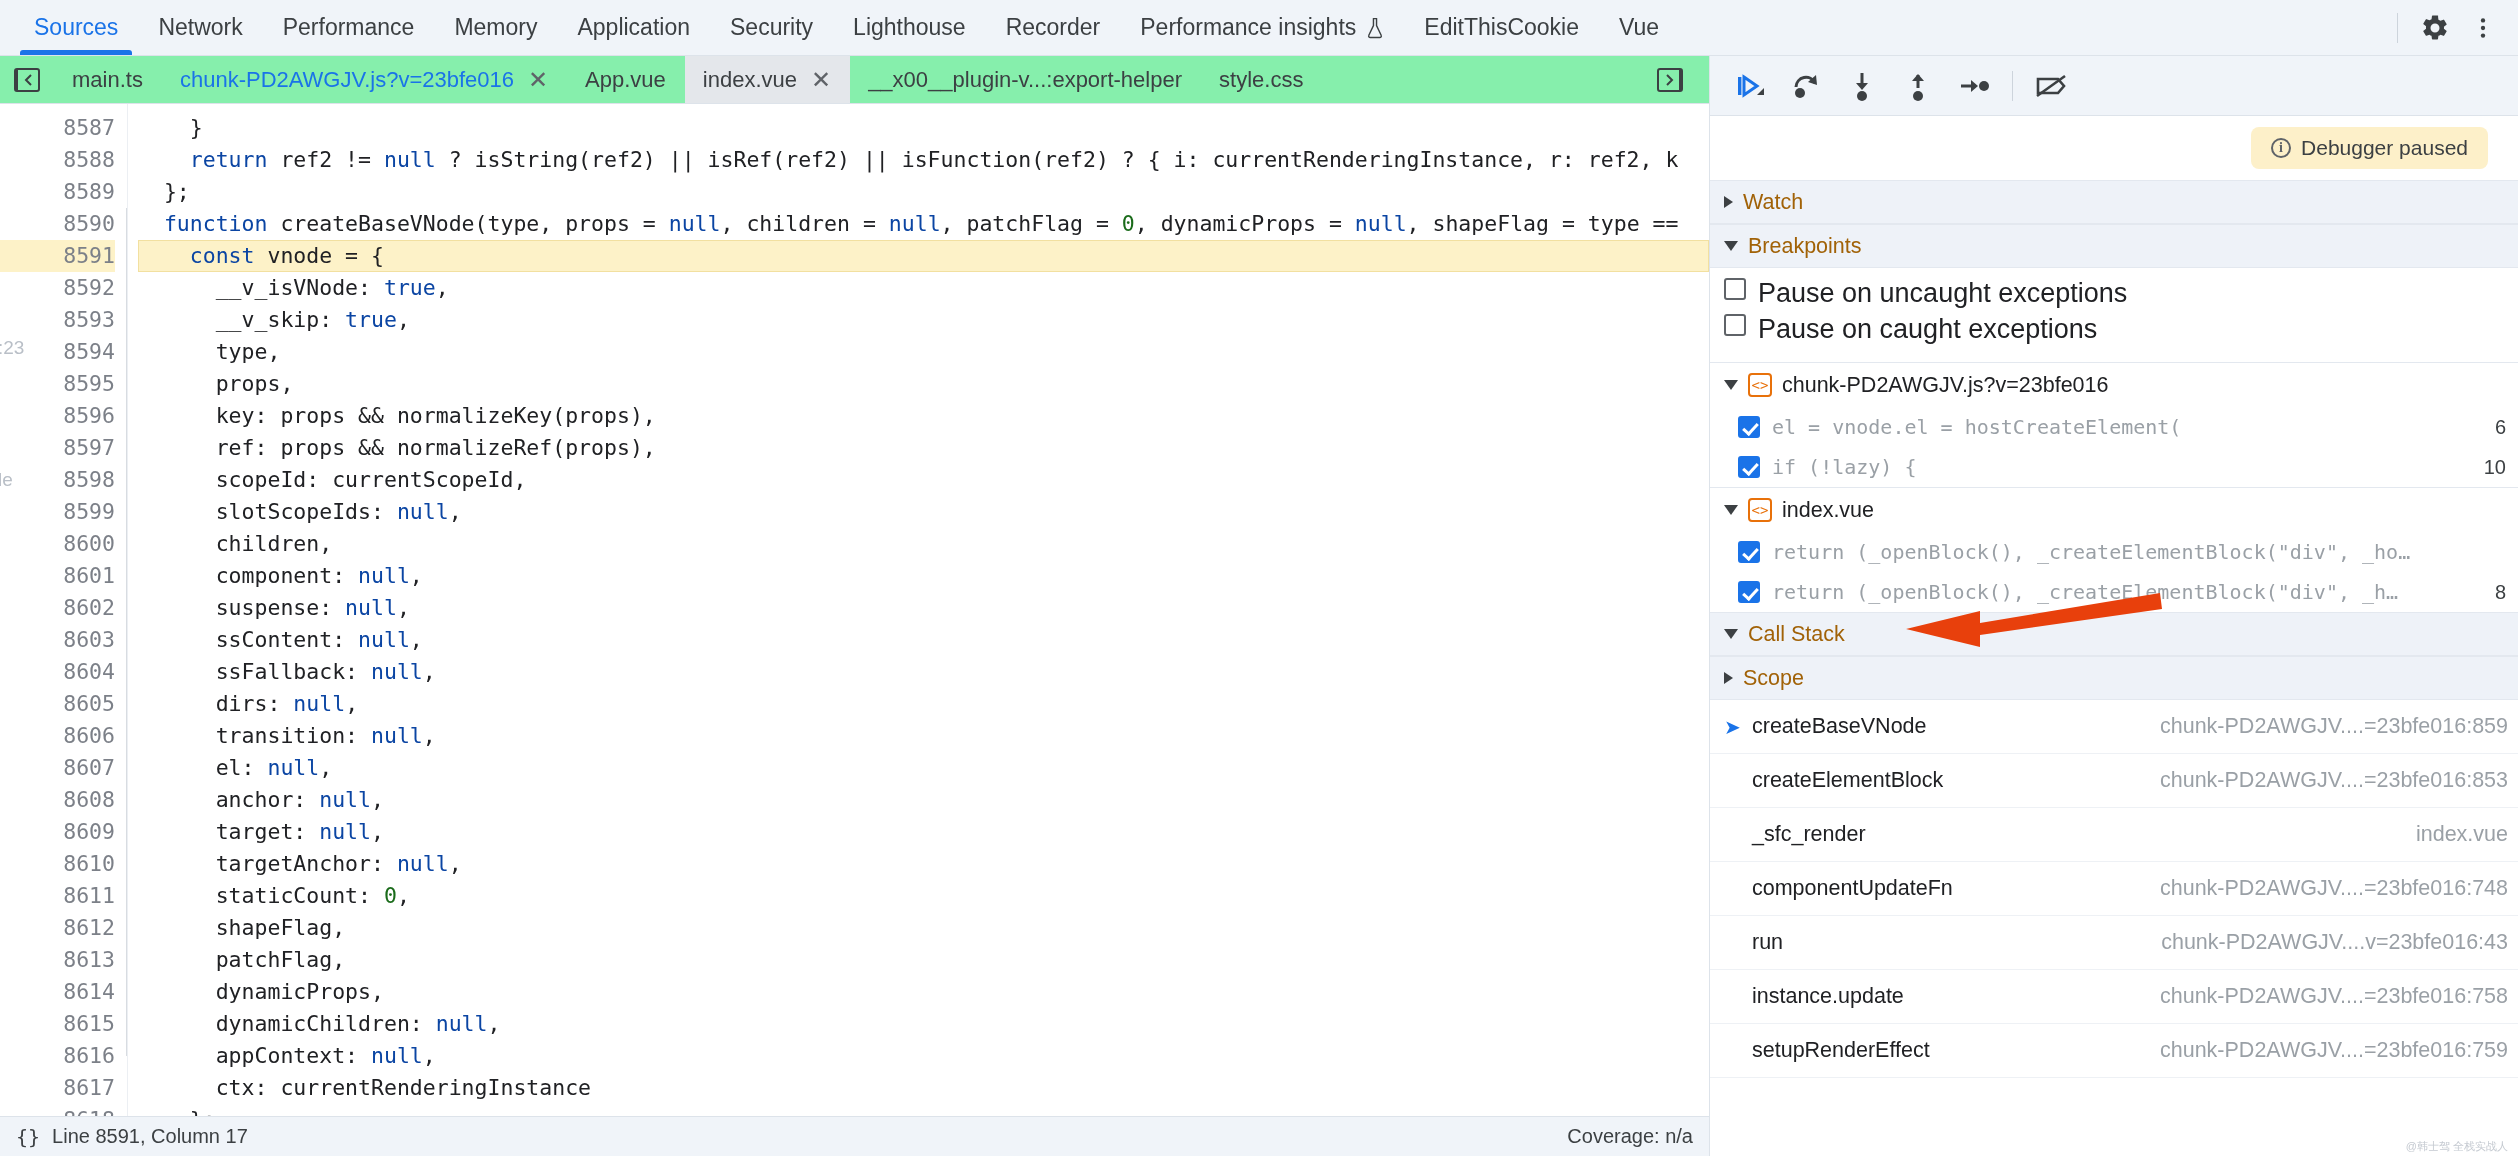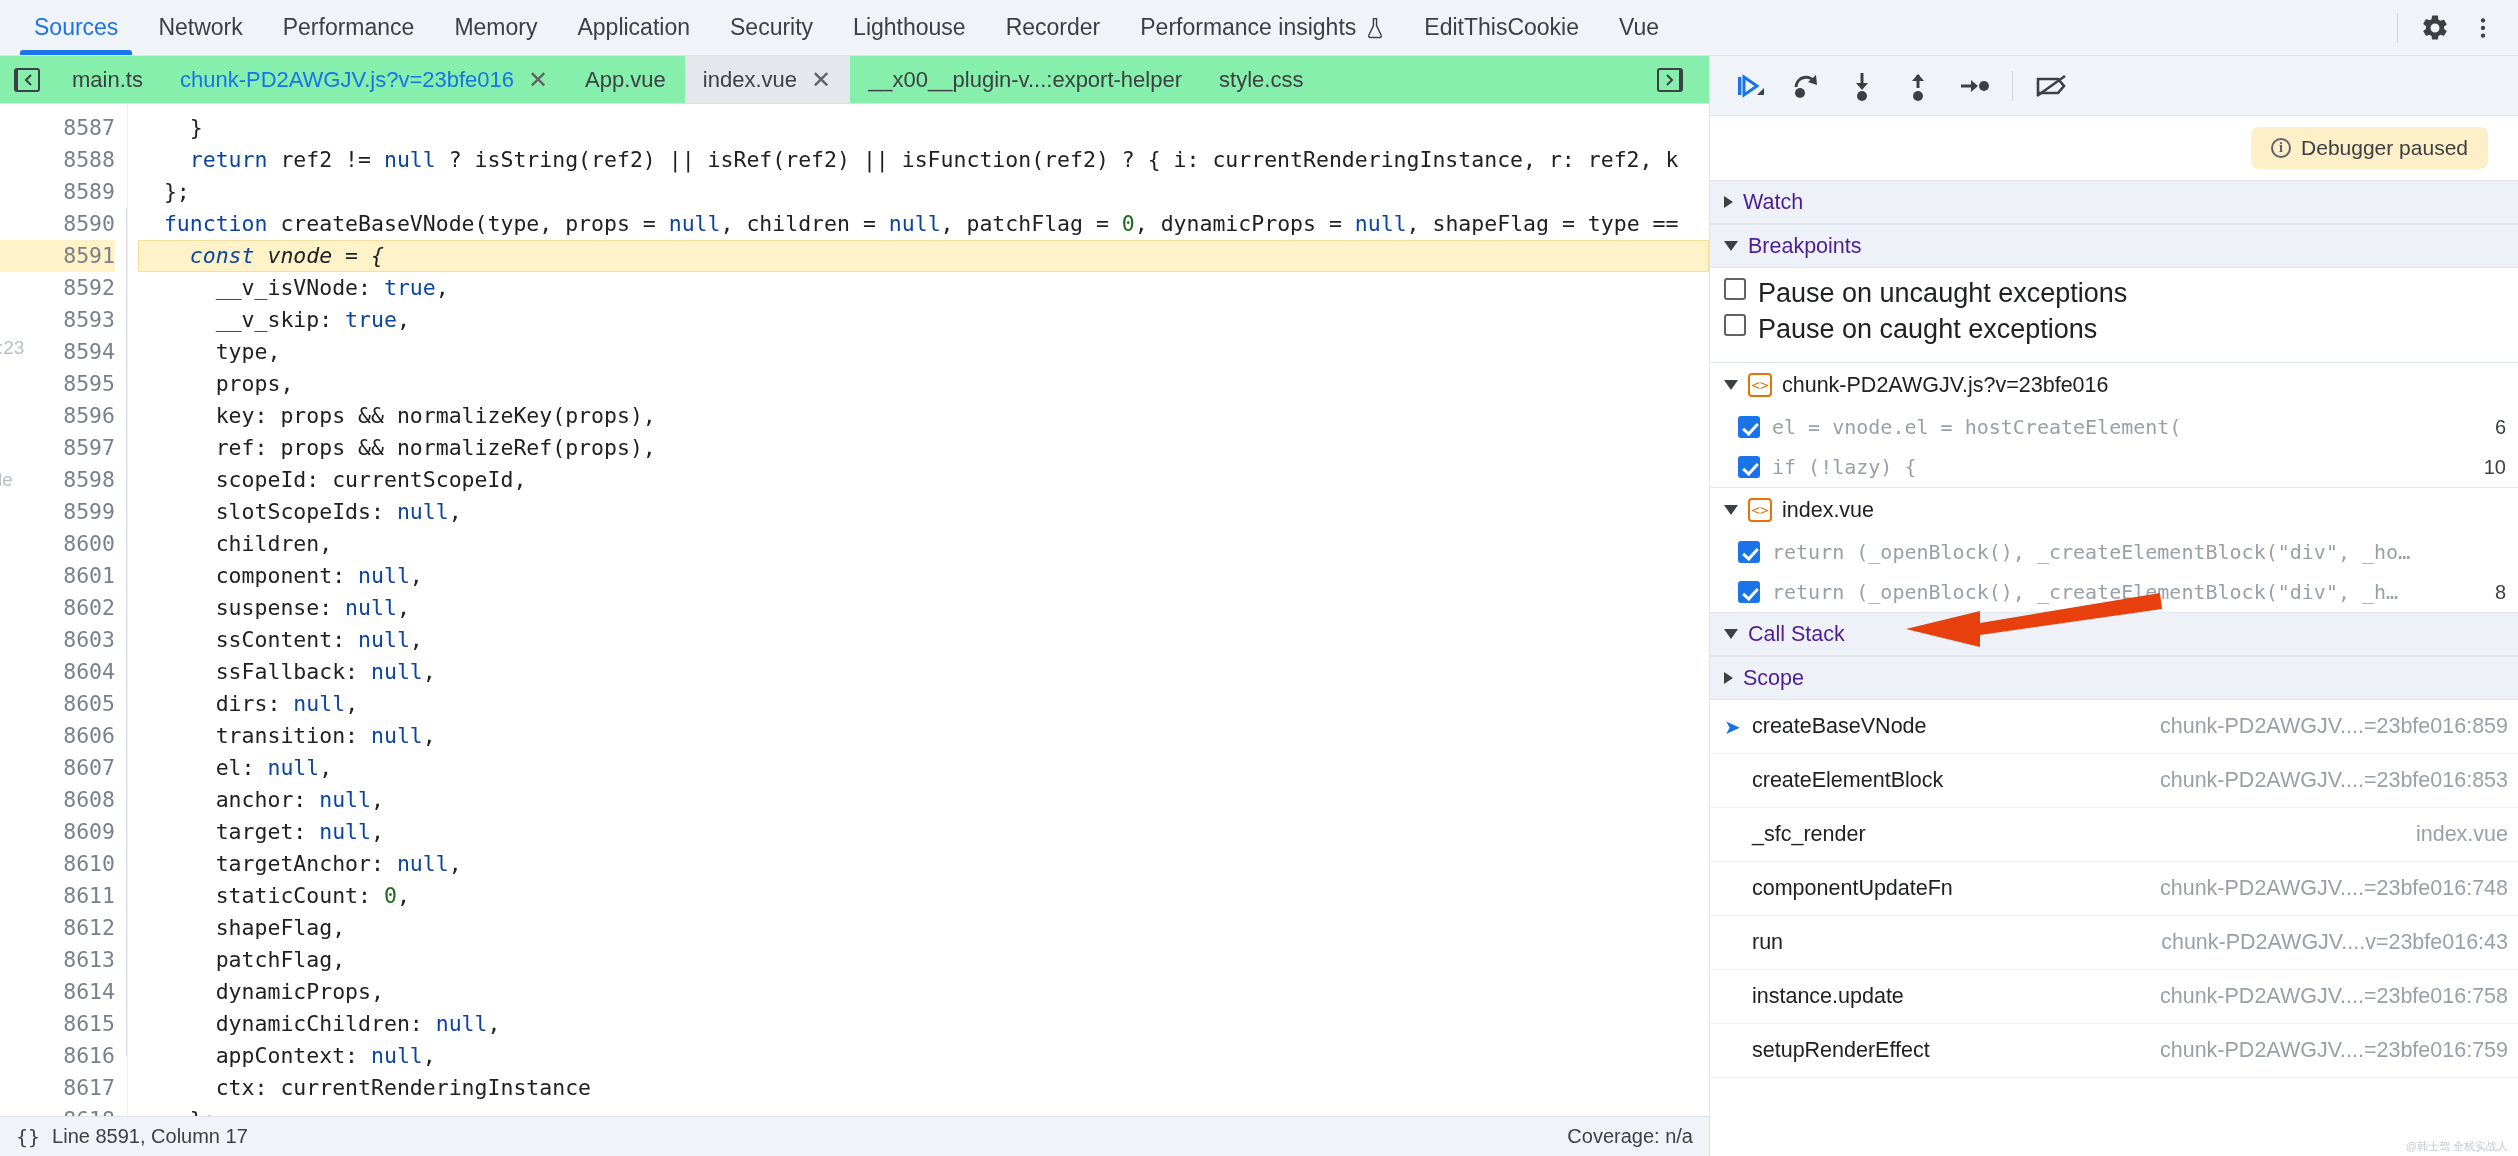--- a/index.html
+++ b/index.html
@@ -142,21 +142,20 @@
     flex: 1;
     padding: 8px 0 0 10px;
     white-space: pre;
     overflow: hidden;
     position: relative;
   }
   .code-lines .ln { height: 32px; color: #202124; }
   .code-lines .ln.hl {
     background: #fdf2c8;
     box-shadow: inset 0 0 0 1px #f2e0a0;
-    font-style: italic;
   }
   .kw  { color: #0b45a3; }
   .num { color: #1a6b1a; }
   .nul { color: #0b45a3; }
 
   
   .fold-guide {
     position:absolute; left: 126px; top: 104px; bottom: 60px;
     width: 1px; background:#d8dce1;
   }
@@ -227,21 +226,21 @@
 
   
   .sec-header {
     display:flex; align-items:center; gap:10px;
     height: 44px; flex:none;
     padding-left: 14px;
     background:#eef2f8;
     border-top: 1px solid #e3e8ef;
     border-bottom: 1px solid #e3e8ef;
     font-size: 21.5px;
-    color: #4c1d95;
+    color: #a16207;
     cursor: pointer;
   }
   .tri {
     width:0;height:0;
     border-left: 9px solid #3c4043;
     border-top: 6px solid transparent;
     border-bottom: 6px solid transparent;
     flex:none;
   }
   .tri.open {

